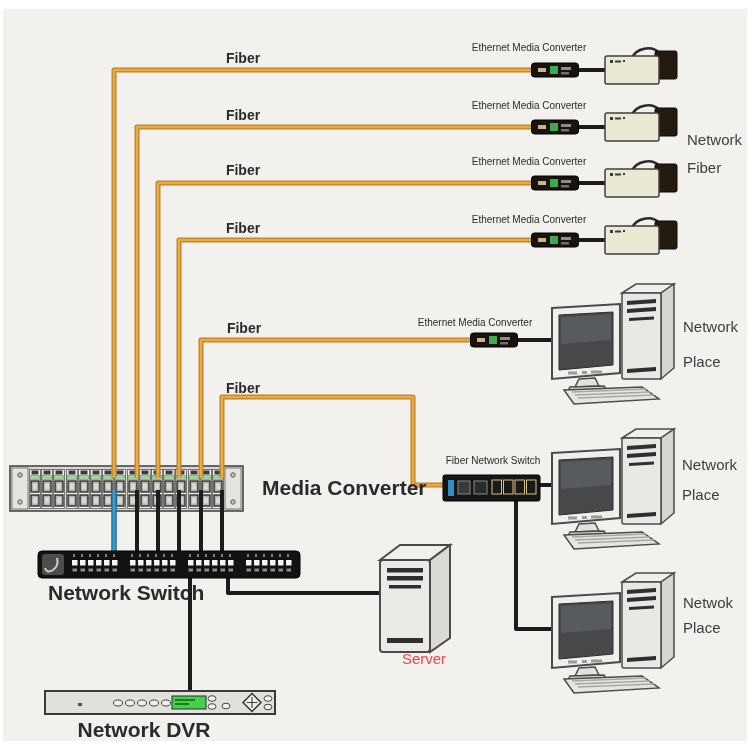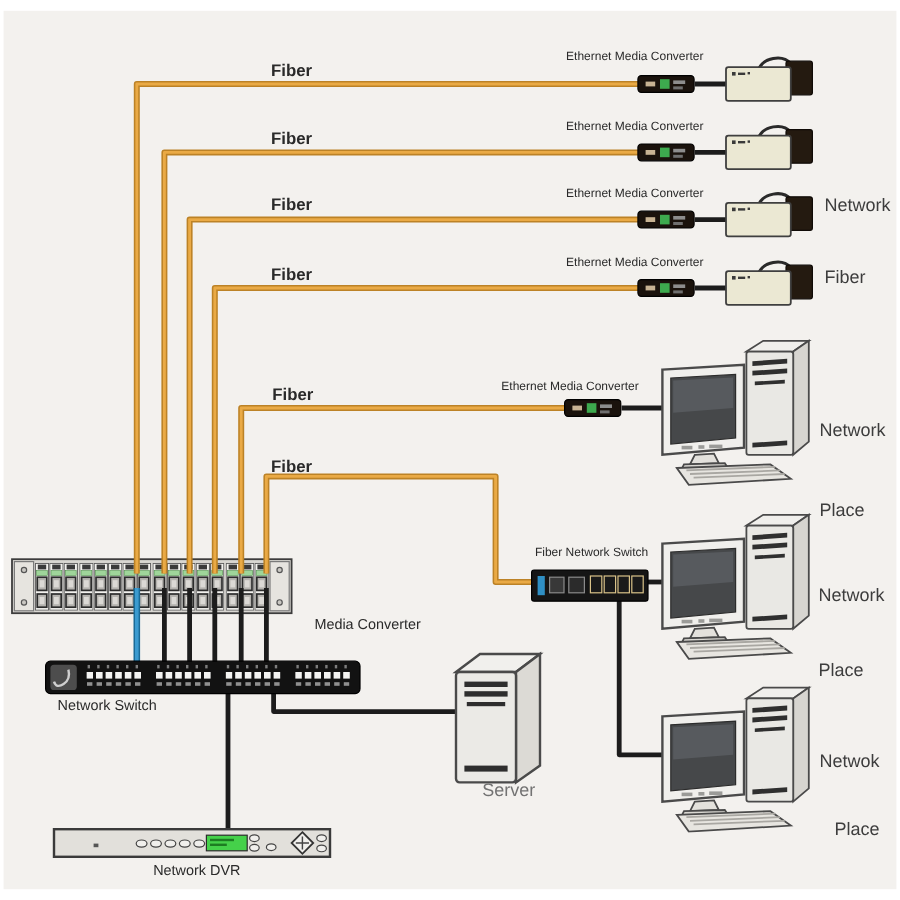--- a/index.html
+++ b/index.html
@@ -5,26 +5,26 @@
   html,body{margin:0;padding:0;}
   body{width:750px;height:750px;position:relative;background:#ffffff;
        font-family:"Liberation Sans",sans-serif;overflow:hidden;}
   .canvas{position:absolute;left:3px;top:9px;width:744px;height:732px;background:#f3f1ee;}
   svg.layer{position:absolute;left:0;top:0;}
   .lbl{position:absolute;color:#2a2a2a;white-space:nowrap;z-index:5;}
   .ctr{transform:translateX(-50%);}
   .f12{font-size:10px;font-weight:400;}
   .f14b{font-size:14px;font-weight:700;}
   .f15{font-size:15px;font-weight:400;color:#3d3d3d;}
-  .f15b{font-size:12px;font-weight:400;}
-  .two span{display:block;margin-top:32px;}
+  .f15b{font-size:21px;font-weight:700;}
+  .two span{display:block;}
   .lh28 span{line-height:28px;}
   .lh35 span{line-height:35px;}
   .lh30 span{line-height:30px;}
-  .lh25 span{line-height:25px;text-align:right;}
+  .lh25 span{line-height:25px;}
   .lh20 span{line-height:20px;}
   
   .fo{stroke:#bc8226;stroke-width:5;fill:none;stroke-linejoin:round;}
   .fi{stroke:#eaaa45;stroke-width:2.4;fill:none;stroke-linejoin:round;}
   .blk{stroke:#1c1c1c;stroke-width:4;fill:none;stroke-linejoin:round;}
   .bo{stroke:#1a6a96;stroke-width:5.5;fill:none;}
   .bi{stroke:#3b9bd0;stroke-width:3;fill:none;}
 </style>
 </head>
 <body>
@@ -294,14 +294,14 @@
   <span>Place</span>
 </div>
 
 <div class="lbl f12 ctr" style="left:493px;top:455px">Fiber Network Switch</div>
 
 <div class="lbl f15b two lh20" style="left:262px;top:478px">
   <span>Media Converter</span>
 </div>
 
 <div class="lbl f15b" style="left:48px;top:581px">Network Switch</div>
-<div class="lbl f15 ctr" style="left:424px;top:650px;color:#737373">Server</div>
-<div class="lbl f15b ctr" style="left:164px;top:718px">Network DVR</div>
+<div class="lbl f15 ctr" style="left:424px;top:650px;color:#ef4444">Server</div>
+<div class="lbl f15b ctr" style="left:144px;top:718px">Network DVR</div>
 
 </body></html>

